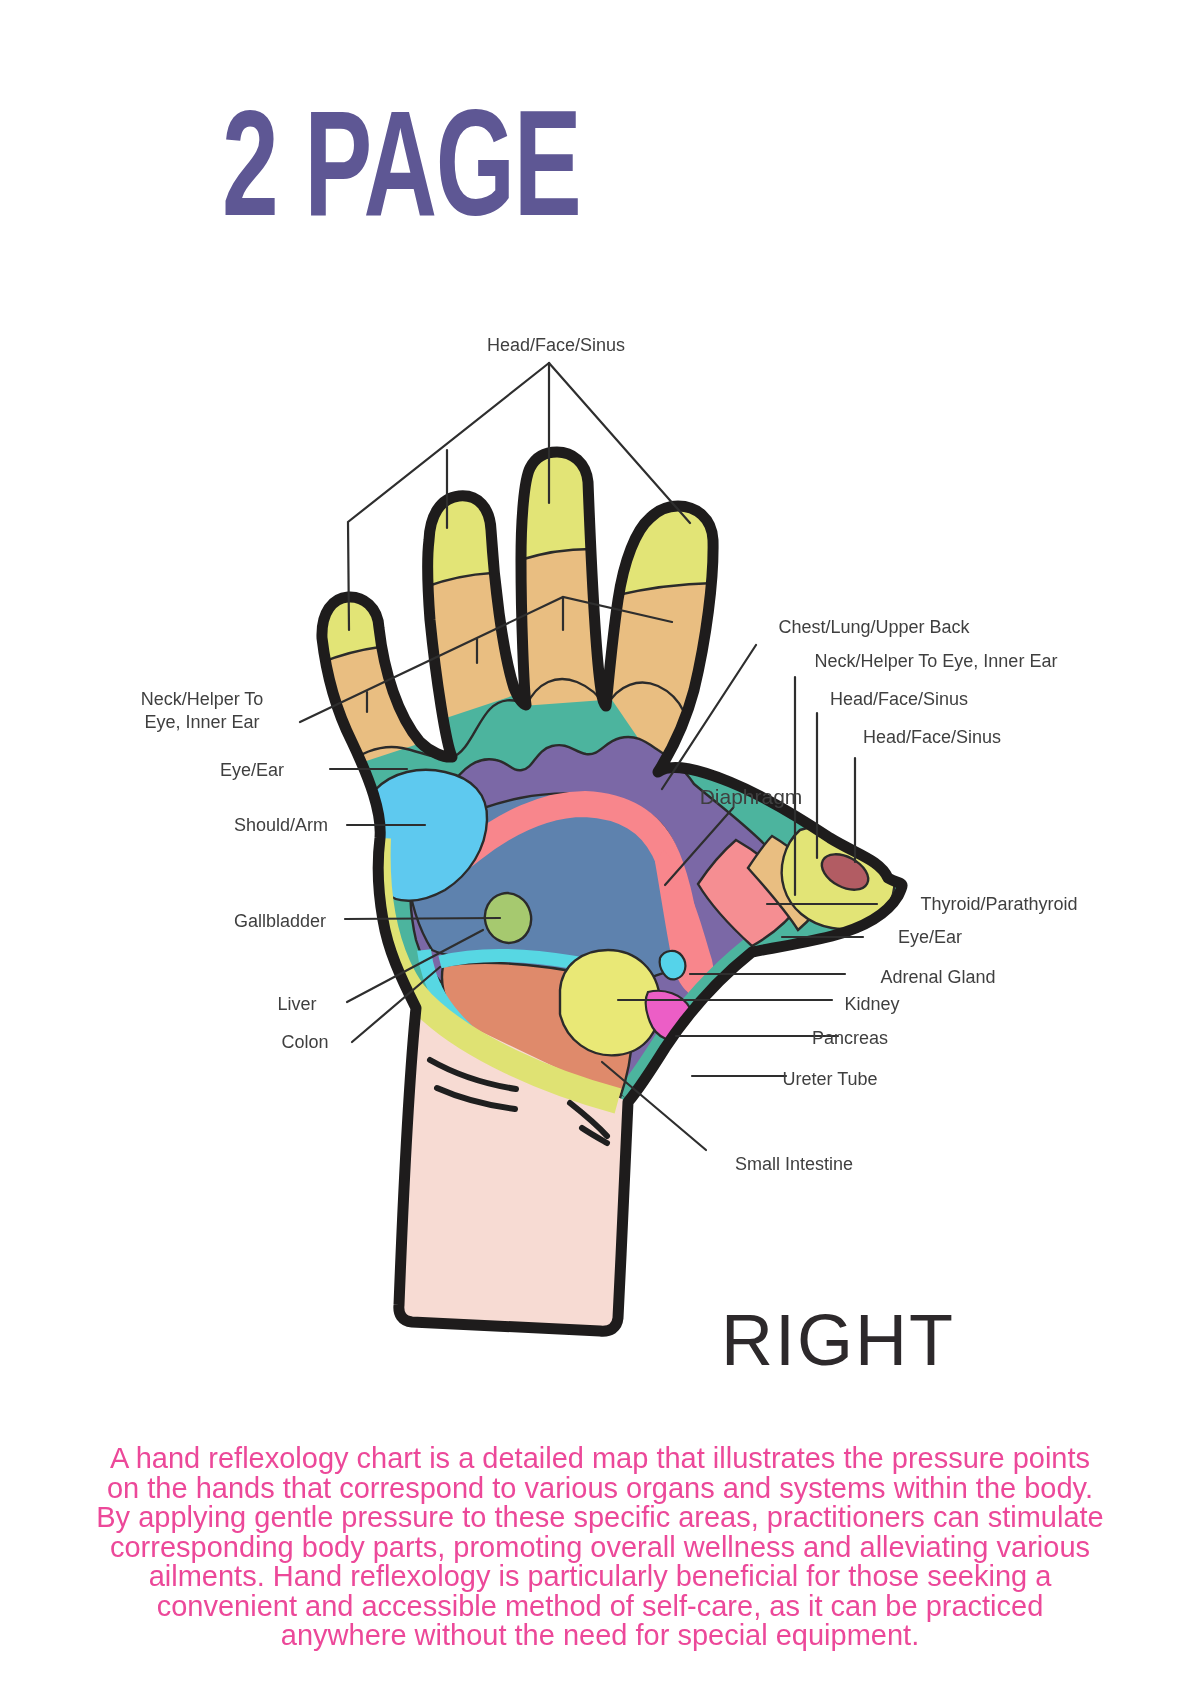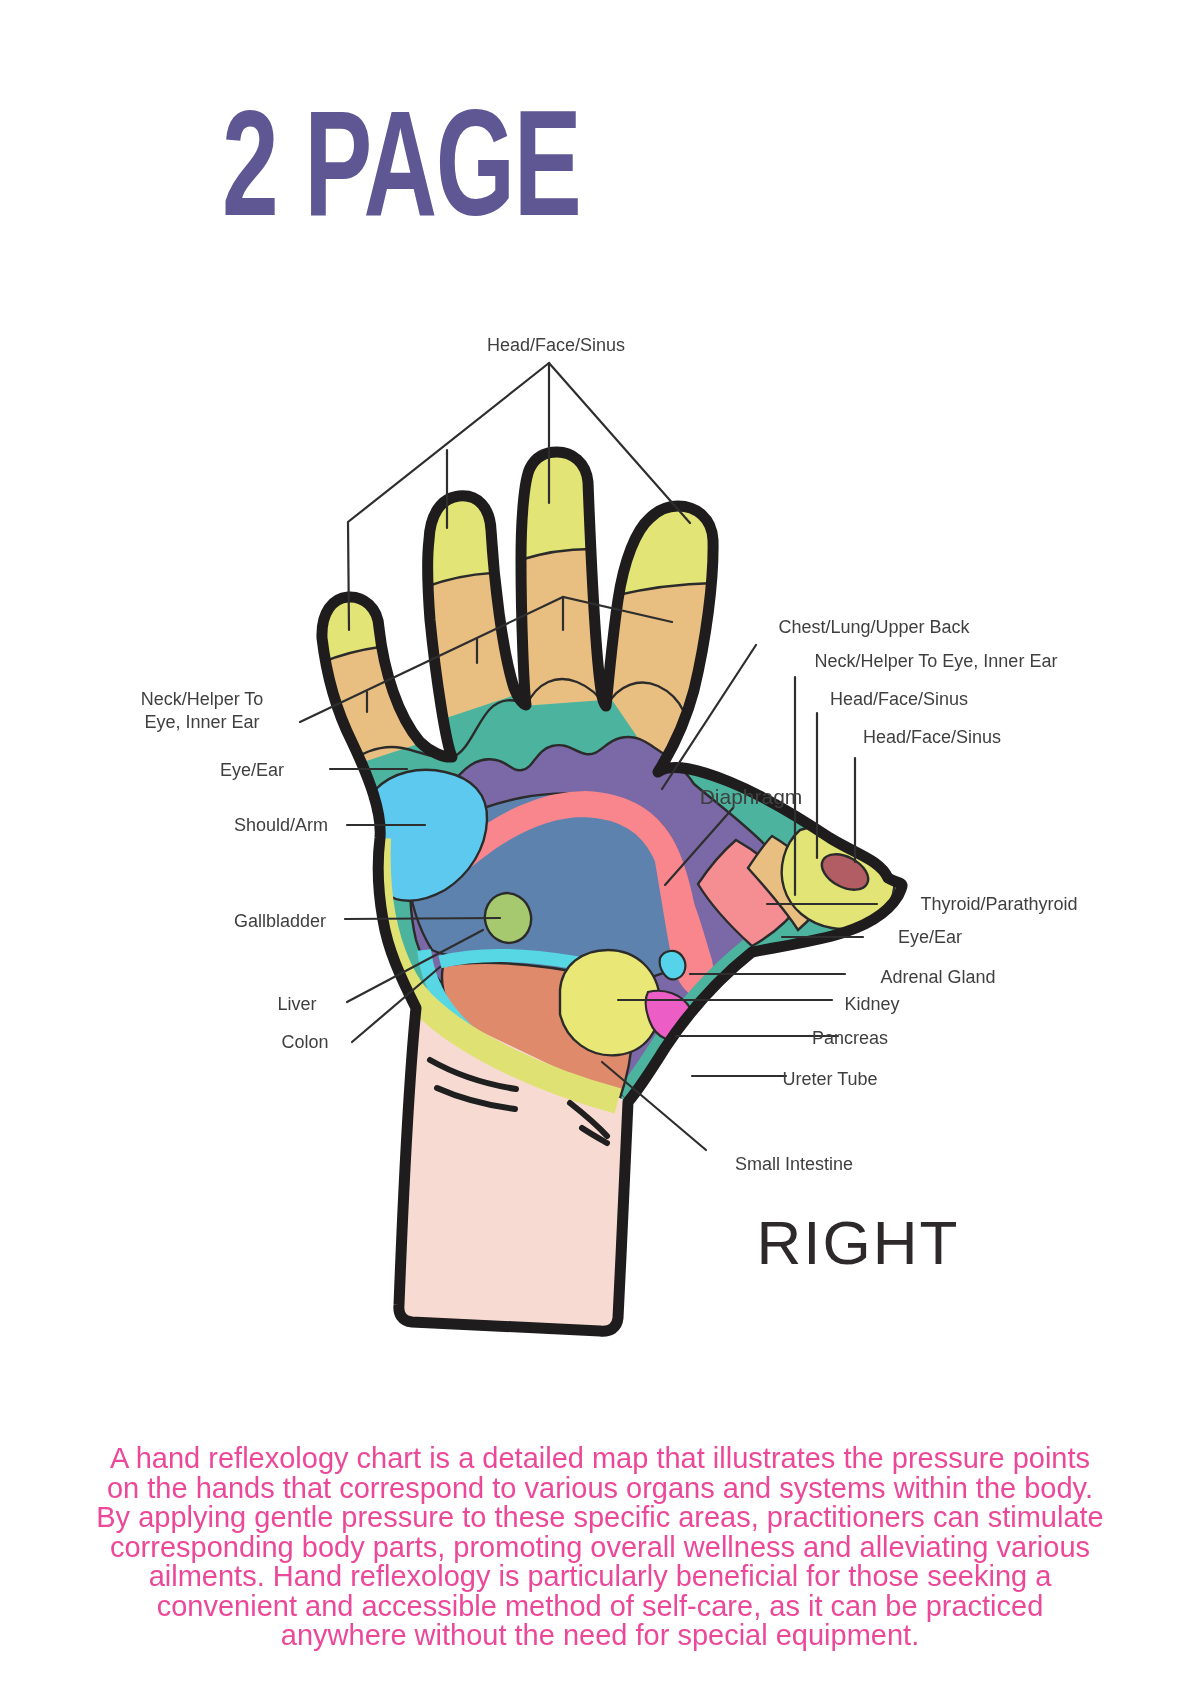--- a/index.html
+++ b/index.html
@@ -36,22 +36,22 @@
   .lbl-diaphragm{left:751px;top:797px;font-size:21px;}
   .lbl-thyroid{left:999px;top:904px;}
   .lbl-eye-ear-right{left:930px;top:937px;}
   .lbl-adrenal{left:922px;top:977px;margin-left:16px;}
   .lbl-kidney{left:872px;top:1004px;}
   .lbl-pancreas{left:850px;top:1038px;}
   .lbl-ureter{left:830px;top:1079px;}
   .lbl-small-intestine{left:794px;top:1164px;}
 
   .lbl-right-big{
-    position:absolute;left:838px;top:1242px;transform:translate(-50%,-50%);
-    font-size:62px;font-weight:500;letter-spacing:2px;color:#2d292b;white-space:nowrap;margin-left:20px;
+    position:absolute;left:838px;top:1340px;transform:translate(-50%,-50%);
+    font-size:72px;font-weight:500;letter-spacing:2px;color:#2d292b;white-space:nowrap;
   }
 
   
   .description{
     position:absolute;left:95px;top:1444px;width:1010px;
     font-size:29px;line-height:29.5px;color:#ec4899;text-align:center;
   }
 </style>
 </head>
 <body>

